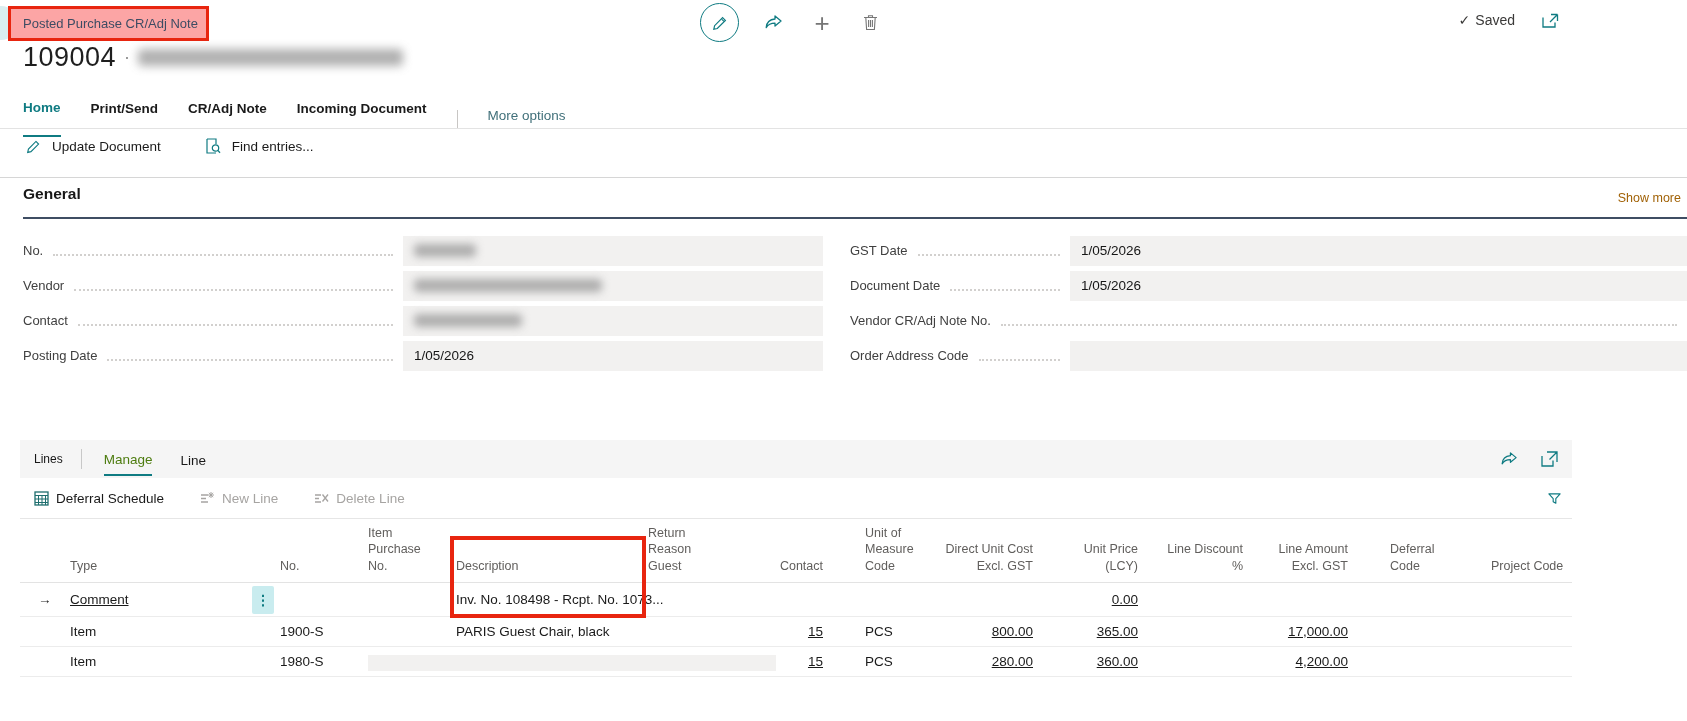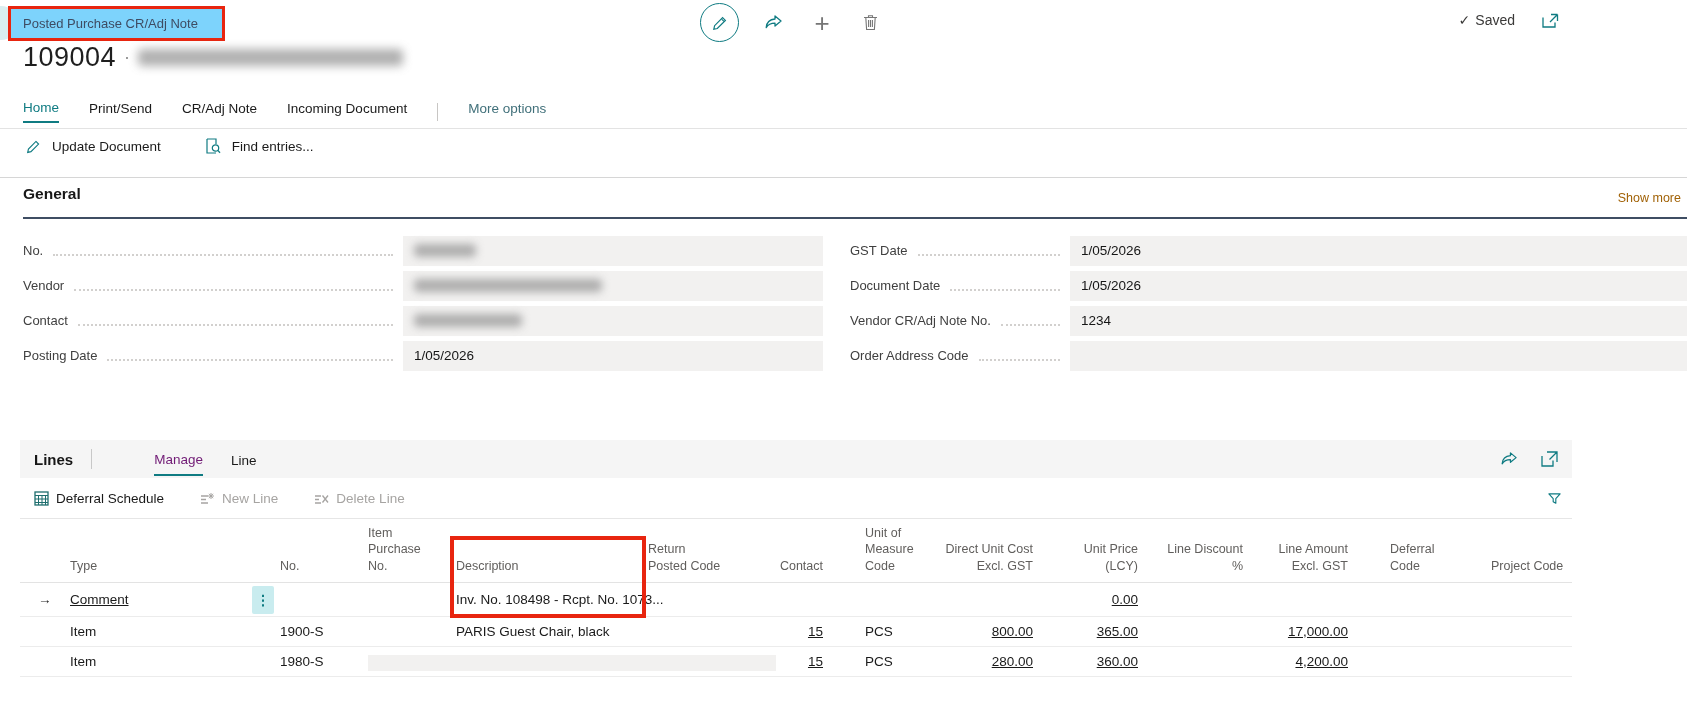--- a/index.html
+++ b/index.html
@@ -2,37 +2,37 @@
 <html><head>
 <meta charset="utf-8">
 <style>
   html,body{margin:0;padding:0;}
   body{
     width:1687px;height:721px;position:relative;overflow:hidden;background:#fff;
     font-family:"Liberation Sans",sans-serif;color:#1a1a1a;
   }
   
   .back-circle{position:absolute;left:-16px;top:6px;width:34px;height:34px;border-radius:50%;background:#d9eef0;}
-  .caption-box{position:absolute;left:8px;top:6px;border:3px solid #e8250f;padding:5px 24px 6px 12px;background:#7dd3fc;}
+  .caption-box{position:absolute;left:8px;top:6px;border:3px solid #e8250f;padding:5px 8px 6px 12px;background:#fca5a5;}
   .caption-box span{font-size:13px;color:#3e4c63;}
   .top-icons{position:absolute;left:700px;top:3px;display:flex;align-items:center;gap:22px;}
   .edit-circle{width:37px;height:37px;border:1.6px solid #0f7b82;border-radius:50%;display:flex;align-items:center;justify-content:center;cursor:pointer;background:#fff;}
   .icon-btn{display:flex;align-items:center;justify-content:center;width:26px;height:26px;cursor:pointer;}
   .plus-glyph{font-size:26px;color:#767676;font-weight:300;line-height:20px;}
   .saved-wrap{position:absolute;right:172px;top:12px;display:flex;align-items:center;gap:5px;font-size:14px;color:#3b3a39;}
   .popout-btn{position:absolute;right:128px;top:13px;cursor:pointer;}
   
   .title-row{position:absolute;left:23px;top:42px;display:flex;align-items:center;gap:8px;}
   .title-no{font-size:27px;color:#1f1f1f;font-weight:400;letter-spacing:.5px;}
   .title-sep{font-size:18px;color:#8a8a8a;}
   .blob{background:#969696;border-radius:4px;filter:blur(4px);opacity:.75;}
   .title-blob{width:265px;height:17px;filter:blur(5px);}
   
   .tabs-row{position:absolute;left:23px;top:100px;display:flex;align-items:center;gap:30px;font-size:13.5px;}
-  .tab{color:#1a1a1a;cursor:pointer;padding-bottom:6px;}
+  .tab{color:#1a1a1a;cursor:pointer;padding-bottom:20px;font-weight:bold;}
   .tab.active{color:#0f7b82;border-bottom:2.5px solid #0f7b82;}
   .tab-divider{width:1px;height:18px;background:#c8c6c4;}
   .more-options{color:#41707a;cursor:pointer;padding-bottom:6px;}
   .tabs-rule{position:absolute;left:0;top:128px;width:1687px;height:1px;background:#e3e3e3;}
   
   .action-bar{position:absolute;left:26px;top:138px;display:flex;align-items:center;gap:44px;font-size:13.5px;}
   .action-item{display:flex;align-items:center;gap:11px;cursor:pointer;color:#1a1a1a;}
   .section-rule-light{position:absolute;left:0;top:177px;width:1687px;height:1px;background:#d6d6d6;}
   
   .general{position:absolute;left:23px;top:185px;width:1664px;}
@@ -48,27 +48,27 @@
   .fdots{flex:1;margin:0 10px;border-bottom:2px dotted #d2d0ce;height:2px;transform:translateY(3px);}
   .fvalue{background:#f2f1f0;height:30px;display:flex;align-items:center;padding:0 11px;font-size:13.5px;color:#161616;box-sizing:border-box;}
   .fcol-left .fvalue{flex:0 0 420px;}
   .fcol-right .fvalue{flex:0 0 617px;}
   .blob-no{width:62px;height:13px;}
   .blob-vendor{width:188px;height:13px;}
   .blob-contact{width:108px;height:13px;}
   
   .lines-card{position:absolute;left:20px;top:440px;width:1552px;}
   .lines-band{background:#f5f5f5;height:38px;display:flex;align-items:center;padding:0 14px;box-sizing:border-box;position:relative;}
-  .lines-title{font-size:15px;font-weight:700;color:#171717;margin-right:18px;}
+  .lines-title{font-size:12px;font-weight:400;color:#171717;margin-right:18px;}
   .lines-vdiv{width:1px;height:20px;background:#c8c8c8;margin-right:22px;}
   .ltab{font-size:13.5px;margin-right:28px;cursor:pointer;padding:9px 0 7px 0;}
-  .ltab.active{color:#701a75;border-bottom:2.5px solid #0f7b82;margin-left:40px;}
+  .ltab.active{color:#4d7c0f;border-bottom:2.5px solid #0f7b82;}
   .lines-band-icons{position:absolute;right:14px;top:0;height:38px;display:flex;align-items:center;gap:22px;}
   .lines-toolbar{background:#fff;height:40px;display:flex;align-items:center;padding:0 14px;border-bottom:1px solid #e6e6e6;position:relative;}
-  .tbar-item{display:flex;align-items:flex-end;gap:7px;font-size:13.5px;margin-right:36px;cursor:pointer;color:#1a1a1a;}
+  .tbar-item{display:flex;align-items:center;gap:7px;font-size:13.5px;margin-right:36px;cursor:pointer;color:#1a1a1a;}
   .tbar-item.disabled{color:#a6a4a2;cursor:default;}
   .tbar-right{position:absolute;right:10px;top:0;height:40px;display:flex;align-items:center;}
   table.grid{border-collapse:collapse;table-layout:fixed;width:1552px;}
   table.grid th{font-size:12.5px;font-weight:400;color:#605e5c;vertical-align:bottom;padding:6px 8px 8px 18px;text-align:left;line-height:1.3;cursor:pointer;}
   table.grid th.ar{text-align:right;padding-left:4px;padding-right:12px;}
   table.grid thead tr{border-bottom:1px solid #e3e3e3;height:56px;}
   table.grid td{font-size:13.5px;color:#1a1a1a;padding:0 8px 0 18px;white-space:nowrap;overflow:visible;}
   table.grid td.ar{text-align:right;padding-right:12px;padding-left:4px;text-decoration:underline;}
   table.grid tbody tr{border-bottom:1px solid #ececec;height:30px;}
   table.grid tbody tr.comment-row{height:34px;}
@@ -211,21 +211,20 @@
         <div class="fvalue">1/05/2026</div>
       </div>
       <div class="field">
         <span class="flabel">Document Date</span>
         <span class="fdots"></span>
         <div class="fvalue">1/05/2026</div>
       </div>
       <div class="field">
         <span class="flabel">Vendor CR/Adj Note No.</span>
         <span class="fdots"></span>
-        <div class="fvalue">1234</div>
       </div>
       <div class="field">
         <span class="flabel">Order Address Code</span>
         <span class="fdots"></span>
         <div class="fvalue"></div>
       </div>
     </div>
   </div>
 </div>
 
@@ -302,21 +301,21 @@
       <col style="width:105px">
         <col style="width:107px">
     </colgroup>
     <thead>
       <tr>
         <th class="gutter"></th>
         <th>Type</th>
         <th>No.</th>
         <th>Item Purchase No.</th>
         <th>Description</th>
-        <th>Return Posted Code</th>
+        <th>Return Reason Guest</th>
         <th class="ar">Contact</th>
         <th class="pad30">Unit of Measure Code</th>
         <th class="ar">Direct Unit Cost Excl. GST</th>
         <th class="ar">Unit Price (LCY)</th>
         <th class="ar">Line Discount %</th>
         <th class="ar">Line Amount Excl. GST</th>
         <th class="pad30">Deferral Code</th>
         <th class="pad26">Project Code</th>
       </tr>
     </thead>

